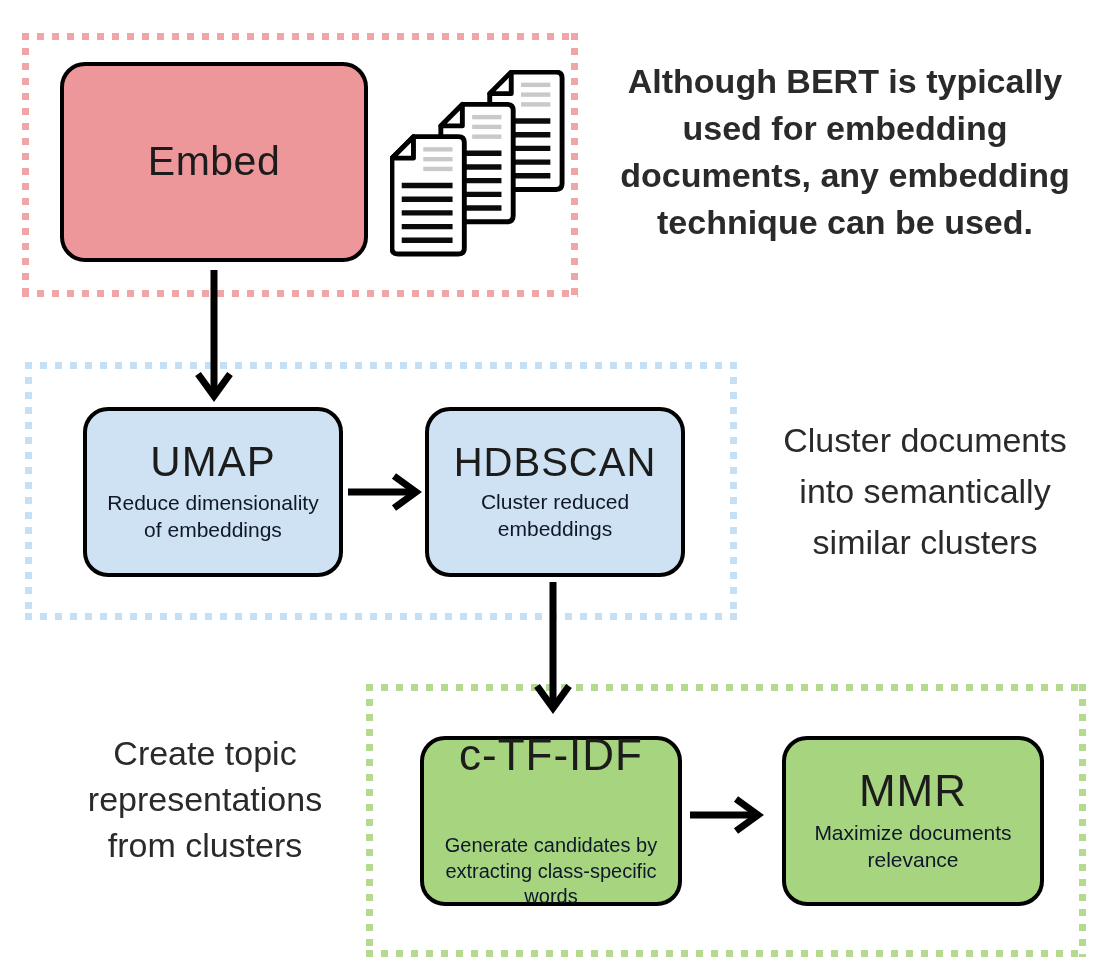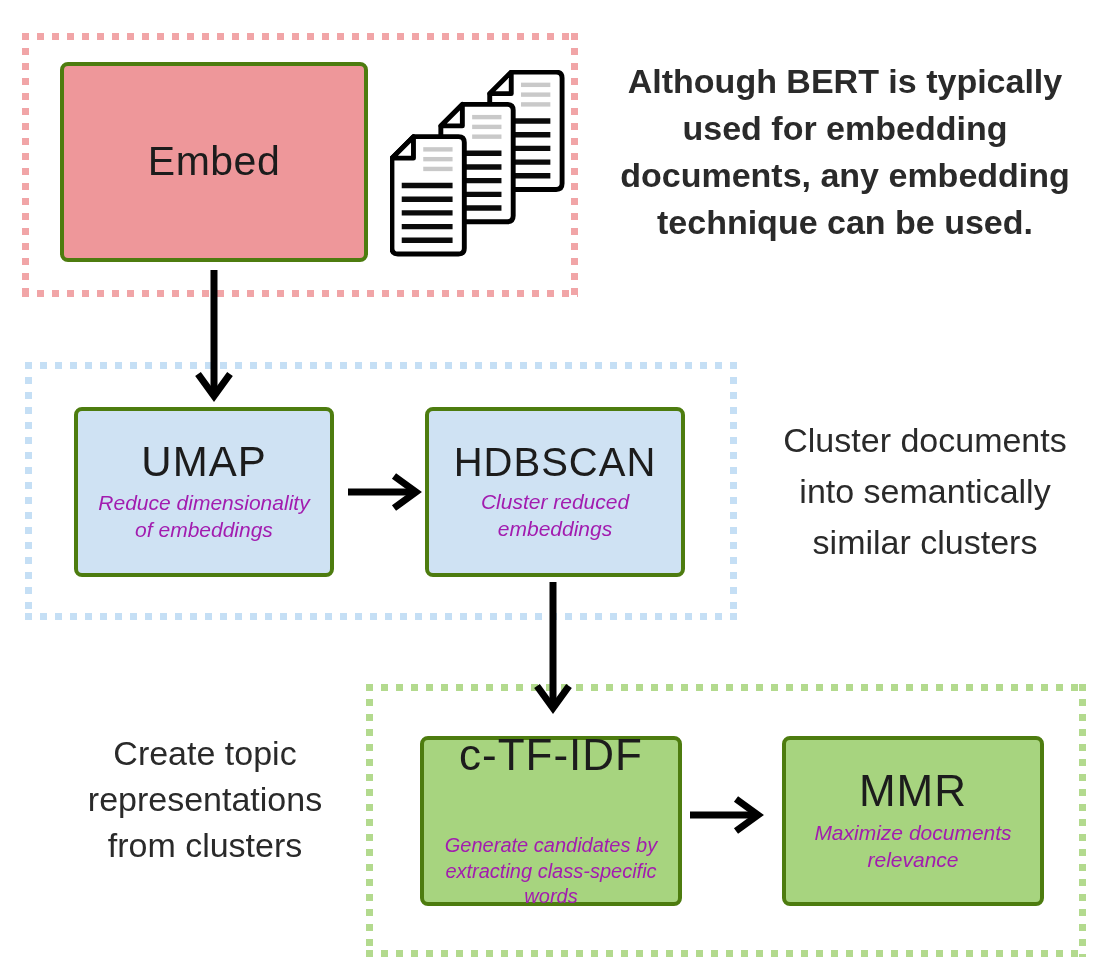--- a/index.html
+++ b/index.html
@@ -24,38 +24,38 @@
     background-size: 100% 7px, 100% 7px, 7px 100%, 7px 100%;
     background-repeat: no-repeat;
   }
   .region.pink  { --dc: var(--embed-outline,   #f1a5a7); left: 22px;  top: 33px;  width: 556px; height: 264px; }
   .region.blue  { --dc: var(--cluster-outline, #c5dff5); left: 25px;  top: 362px; width: 712px; height: 258px; }
   .region.green { --dc: var(--topics-outline,  #b3da8e); left: 366px; top: 684px; width: 720px; height: 273px; }
 
   
   .node {
     position: absolute;
-    border: 4px solid #4d7c0f;
-    border-radius: 8px;
+    border: 4px solid #000000;
+    border-radius: 25px;
     display: flex;
     flex-direction: column;
     align-items: center;
     justify-content: center;
     text-align: center;
     box-sizing: border-box;
   }
   .node.red    { background: var(--embed-fill,   #ee979a); left: 60px;  top: 62px;  width: 308px; height: 200px; }
-  .node.blue1  { background: var(--cluster-fill, #cfe2f3); left: 74px;  top: 407px; width: 260px; height: 170px; }
+  .node.blue1  { background: var(--cluster-fill, #cfe2f3); left: 83px;  top: 407px; width: 260px; height: 170px; }
   .node.blue2  { background: var(--cluster-fill, #cfe2f3); left: 425px; top: 407px; width: 260px; height: 170px; }
   .node.green1 { background: var(--topics-fill,  #a7d47f); left: 420px; top: 736px; width: 262px; height: 170px; gap: 24px; }
   .node.green2 { background: var(--topics-fill,  #a7d47f); left: 782px; top: 736px; width: 262px; height: 170px; }
 
   .node-title-big { font-size: 41px; line-height: 1.2; font-weight: 400; letter-spacing: 0.5px; white-space: nowrap; }
   .node-title     { font-size: 42px; line-height: 1.05; font-weight: 400; letter-spacing: 1px; white-space: nowrap; margin-bottom: 6px; }
-  .node-sub       { font-size: 21px; line-height: 1.28; font-weight: 400; color: #a21caf; font-style: italic; }
+  .node-sub       { font-size: 21px; line-height: 1.28; font-weight: 400; color: #0f172a; }
   .node-sub div   { white-space: nowrap; }
   .node.green1 .node-sub { font-size: 20px; margin-top: 25px; }
 
   
   .note { position: absolute; text-align: center; font-size: 34px; color: #2a2a2a; }
   .note div { white-space: nowrap; }
   .note.bert    { left: 590px; top: 58px;  width: 510px; line-height: 47px; font-weight: bold; }
   .note.cluster { left: 760px; top: 415px; width: 330px; line-height: 51px; }
   .note.topics  { left: 45px;  top: 730px; width: 320px; line-height: 46px; }
 

